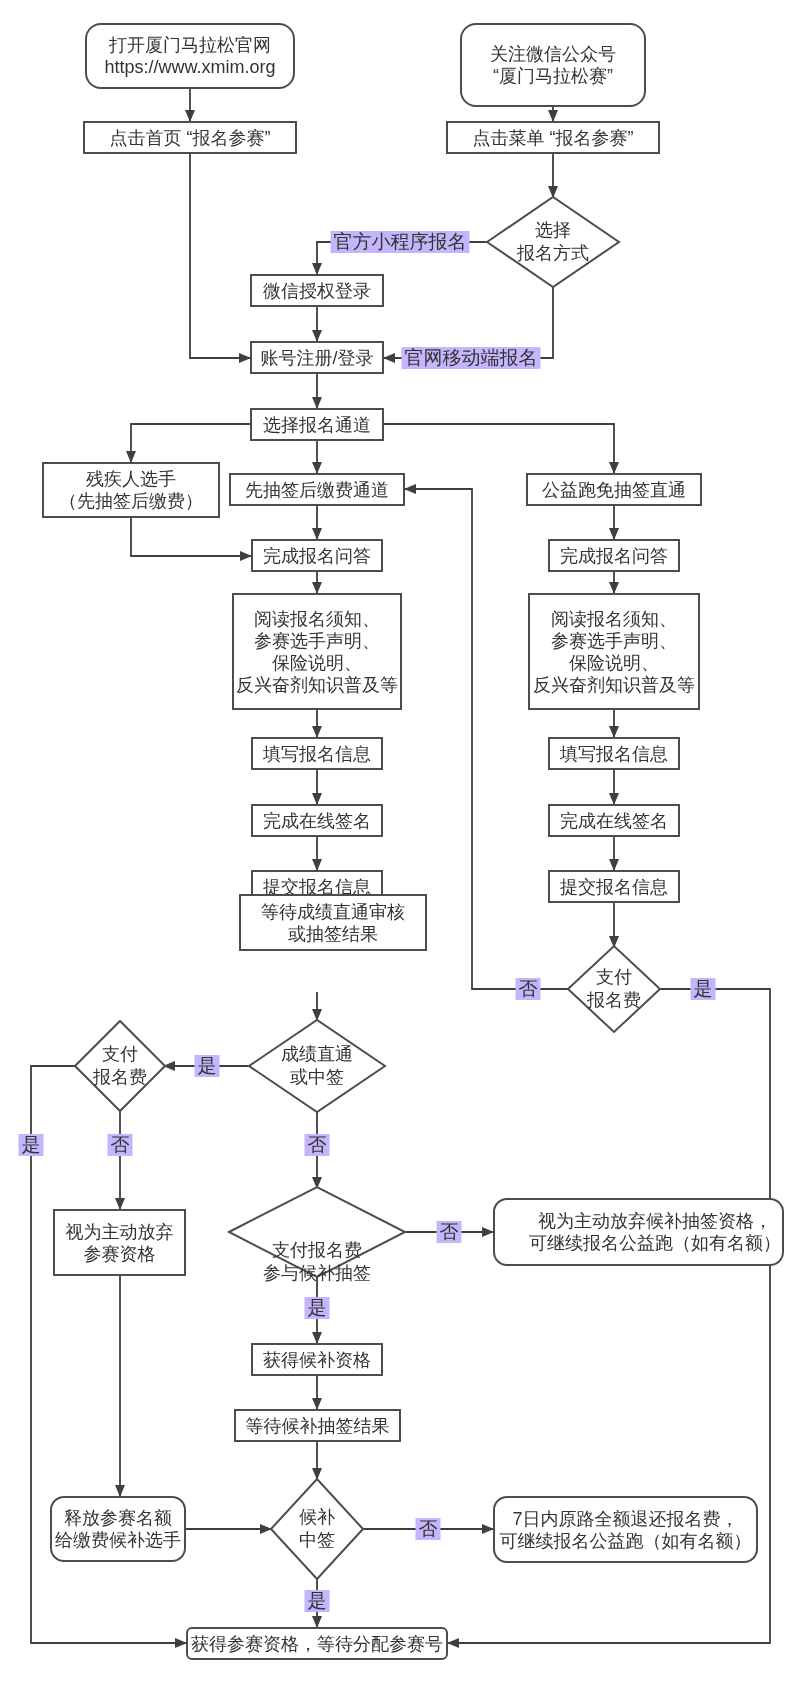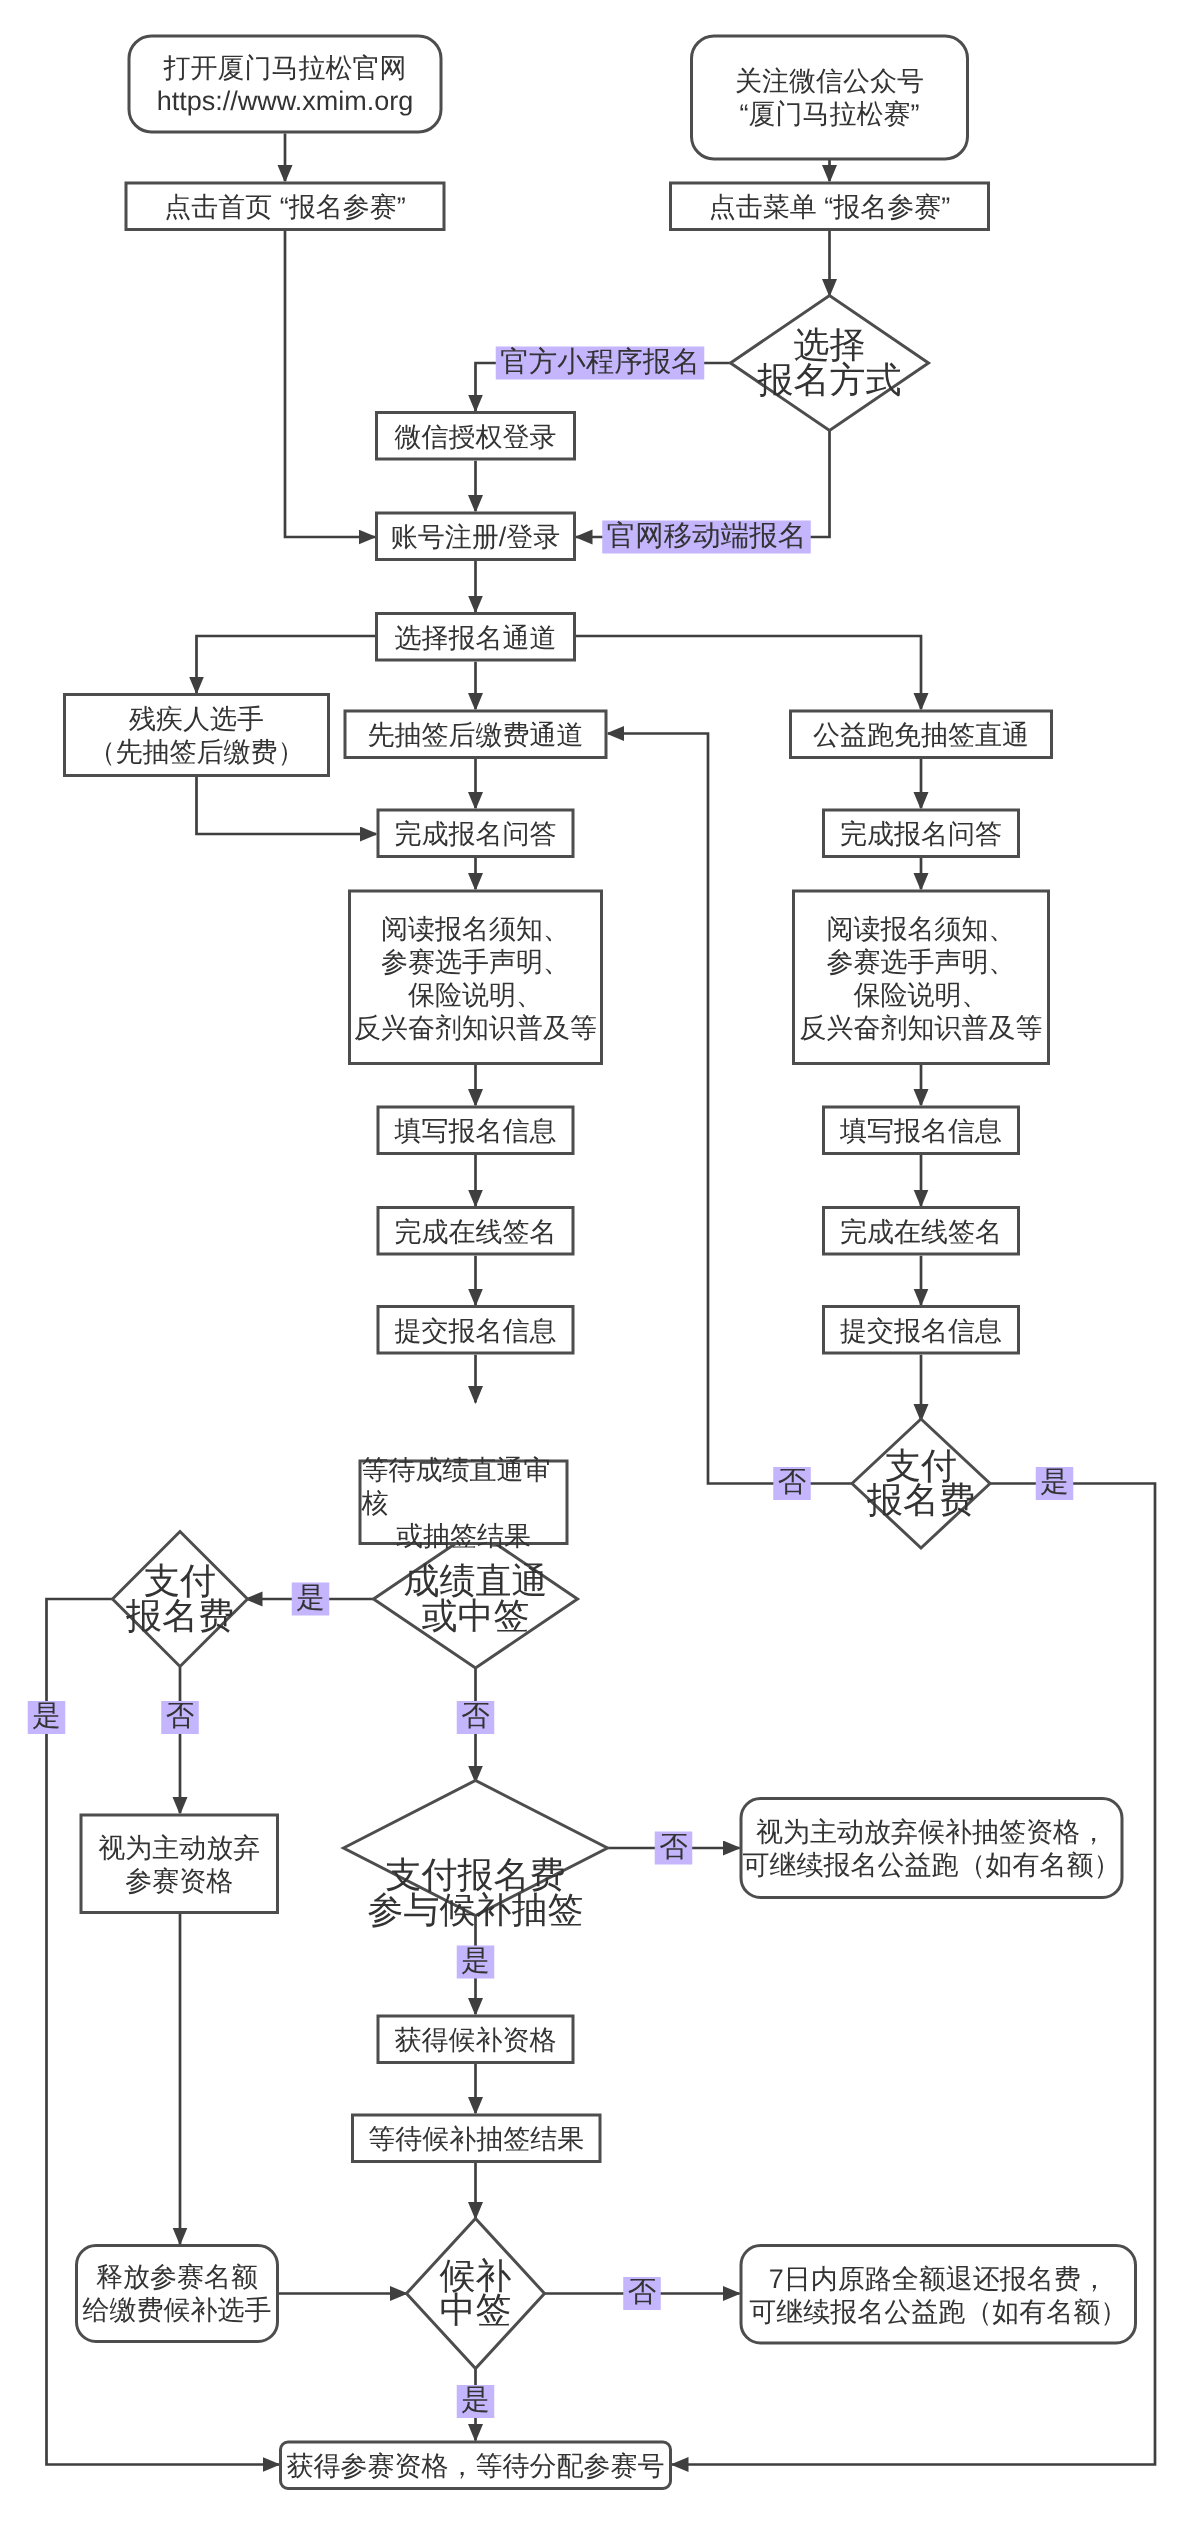--- a/index.html
+++ b/index.html
@@ -12,21 +12,21 @@
     position:absolute;box-sizing:border-box;background:#ffffff;border:2px solid #4d4d4d;
     display:flex;flex-direction:column;align-items:center;justify-content:center;
     font-size:18px;line-height:22px;color:#333333;
   }
   .node.round{border-radius:14px;}
   .node.round-lg{border-radius:16px;}
   .node.r6{border-radius:6px;font-family:Liberation Serif, serif;}
   .dtext{
     position:absolute;transform:translate(-50%,-50%);
     display:flex;flex-direction:column;align-items:center;justify-content:center;
-    text-align:center;font-size:24px;line-height:23px;color:#333333;white-space:nowrap;
+    text-align:center;font-size:18px;line-height:23px;color:#333333;white-space:nowrap;
   }
   .elabel{
     position:absolute;transform:translate(-50%,-50%);background:#c4b5fd;
     padding:0 3px;font-size:19px;color:#333333;white-space:nowrap;line-height:22px;
   }
 </style>
 </head>
 <body>
 
 <div id="canvas">
@@ -173,29 +173,29 @@
       </div>
       <div class="node" style="left: 548px; top: 804px; width: 132px; height: 33px;">
         <span>完成在线签名</span>
       </div>
       <div class="node" style="left: 251px; top: 870px; width: 132px; height: 33px;">
         <span>提交报名信息</span>
       </div>
       <div class="node" style="left: 548px; top: 870px; width: 132px; height: 33px;">
         <span>提交报名信息</span>
       </div>
-      <div class="node" style="left: 239px; top: 973px; width: 140px; height: 57px;">
+      <div class="node" style="left: 239px; top: 894px; width: 188px; height: 57px;">
         <span>等待成绩直通审核</span>
         <span>或抽签结果</span>
       </div>
       <div class="node" style="left: 53px; top: 1209px; width: 133px; height: 67px;">
         <span>视为主动放弃</span>
         <span>参赛资格</span>
       </div>
-      <div class="node round" style="left: 493px; top: 1198px; width: 256px; height: 68px;">
+      <div class="node round" style="left: 493px; top: 1198px; width: 291px; height: 68px; padding-left: 33px;">
         <span>视为主动放弃候补抽签资格，</span>
         <span>可继续报名公益跑（如有名额）</span>
       </div>
       <div class="node" style="left: 251px; top: 1343px; width: 132px; height: 33px;">
         <span>获得候补资格</span>
       </div>
       <div class="node" style="left: 234px; top: 1409px; width: 167px; height: 33px;">
         <span>等待候补抽签结果</span>
       </div>
       <div class="node round" style="left: 50px; top: 1496px; width: 136px; height: 66px;">

